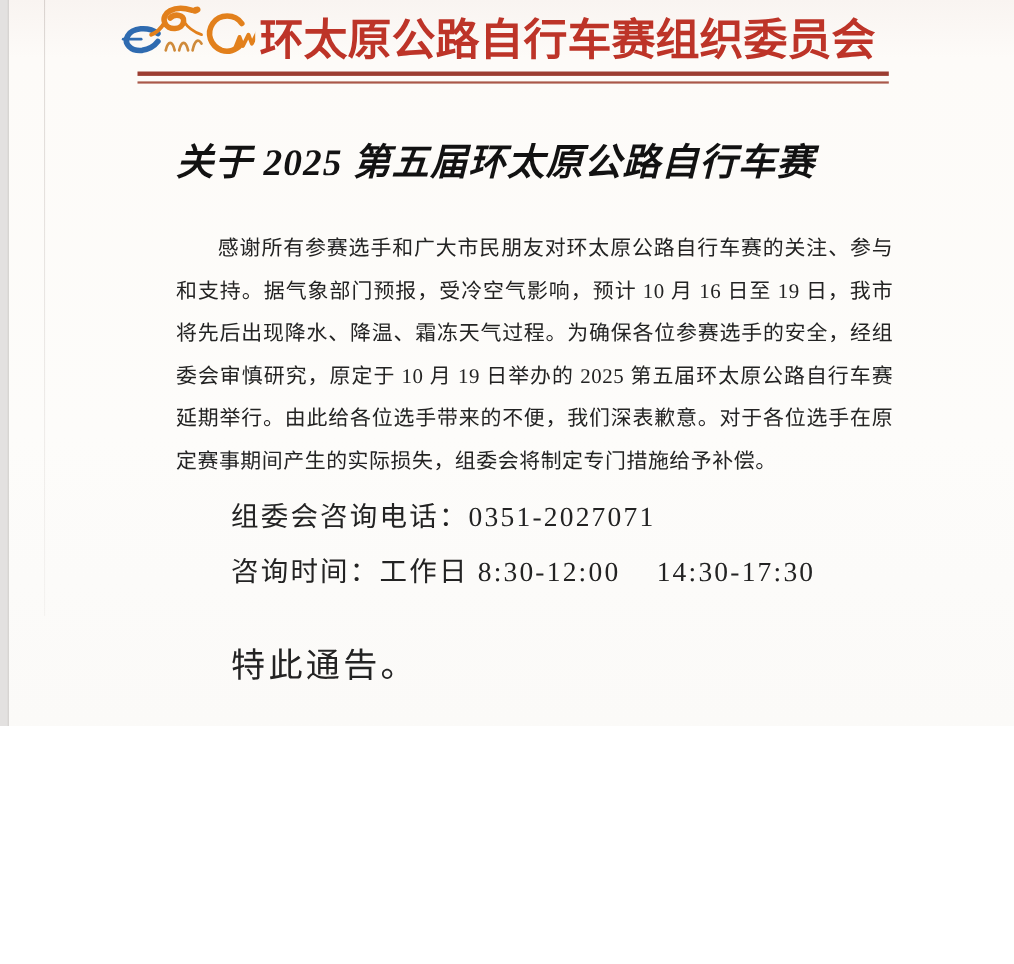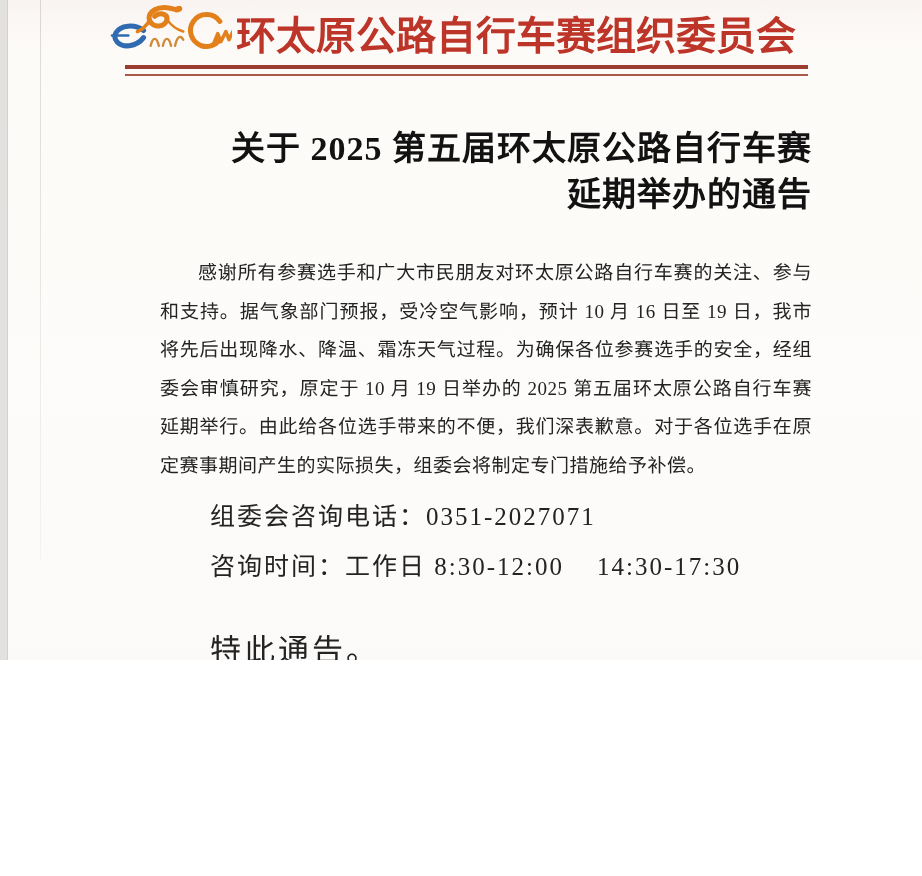--- a/index.html
+++ b/index.html
@@ -25,22 +25,22 @@
   .org-name{
     position:absolute;left:236px;top:4px;width:590px;
     font-size:40px;font-weight:700;color:#bd3428;
     letter-spacing:0px;white-space:nowrap;
   }
   .rule-thick{position:absolute;left:125px;top:65px;width:683px;height:4px;background:#9c3d31;}
   .rule-thin{position:absolute;left:125px;top:74px;width:683px;height:2px;background:#aa584a;}
   
   .doc{position:absolute;left:160px;top:126px;width:652px;color:#1f1f1f;}
   .doc-title{
-    text-align:right;font-size:34px;line-height:46px;font-weight:700;color:#121212;
-    letter-spacing:1px;margin:0;
+    text-align:left;font-size:34px;line-height:46px;font-weight:700;color:#121212;
+    letter-spacing:1px;margin:0;font-style:italic;
   }
   .body-par{
     margin:36px 0 0 0;
     font-size:19px;line-height:38.5px;
     text-align:justify;text-justify:inter-ideograph;
     text-indent:2em;letter-spacing:.5px;color:#232323;
   }
   .contact{
     margin:13px 0 0 0;padding-left:50px;
     font-size:25px;line-height:38px;letter-spacing:2px;color:#232323;
@@ -90,21 +90,21 @@
       <path d="M 102 40 l 4 -10 l 3 8 l 5 -10 l 3 8 l 5 -10" stroke="#e2801c" stroke-width="3.5"></path>
     </g>
   </svg>
 
   <div class="org-name">环太原公路自行车赛组织委员会</div>
   <div class="rule-thick"></div>
   <div class="rule-thin"></div>
 
   <div class="doc">
     <h1 class="doc-title"><span>关于 2025 第五届环太原公路自行车赛</span><br>
-      <span>延期举办的通告</span></h1>
+      </h1>
 
     <p class="body-par">感谢所有参赛选手和广大市民朋友对环太原公路自行车赛的关注、参与和支持。据气象部门预报，受冷空气影响，预计 10 月 16 日至 19 日，我市将先后出现降水、降温、霜冻天气过程。为确保各位参赛选手的安全，经组委会审慎研究，原定于 10 月 19 日举办的 2025 第五届环太原公路自行车赛延期举行。由此给各位选手带来的不便，我们深表歉意。对于各位选手在原定赛事期间产生的实际损失，组委会将制定专门措施给予补偿。</p>
     <p class="contact">组委会咨询电话：0351-2027071</p>
     <p class="contact">咨询时间：工作日 8:30-12:00    14:30-17:30</p>
     <p class="closing">特此通告。</p>
   </div>
 
   <div class="sig-block">
     <div class="signature">环太原公路自行车赛组委会</div>
     <div class="date">2025 年 10 月 16 日</div>

